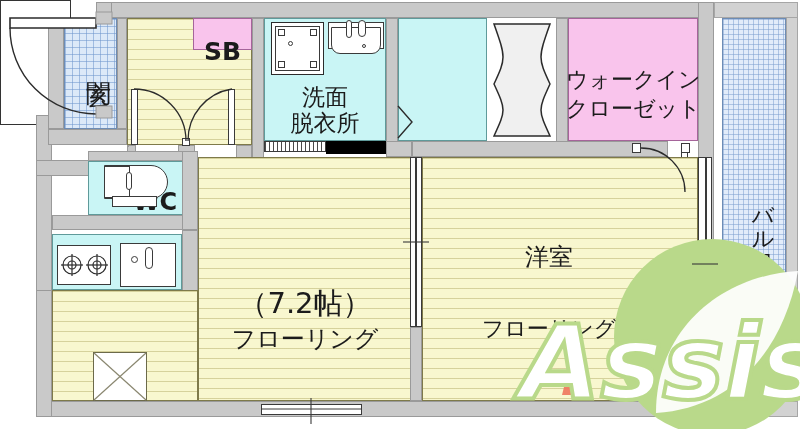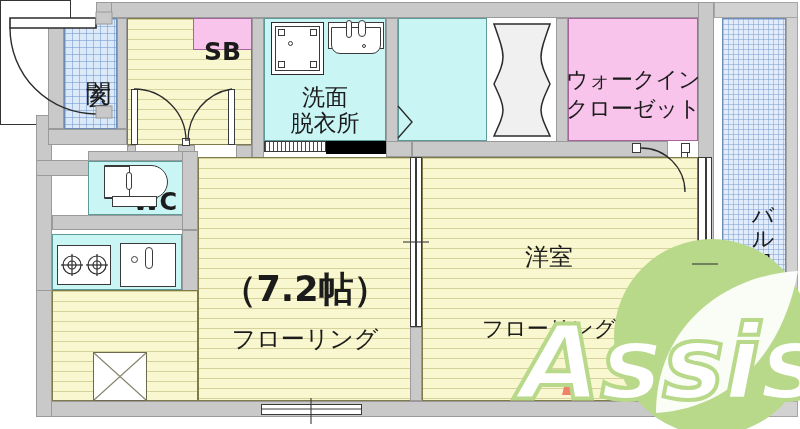--- a/index.html
+++ b/index.html
@@ -152,21 +152,21 @@
 
   <div class="fix-thin" style="left:57px;top:245px;width:54px;height:40px;"></div>
 
   <div class="fix-thin" style="left:120px;top:243px;width:56px;height:44px;"></div>
   <div class="fix-thin" style="left:145px;top:247px;width:8px;height:22px;border-radius:4px;"></div>
   <div class="abs" style="left:131px;top:256px;width:7px;height:7px;border:1px solid #3a3a3a;border-radius:50%;"></div>
   <div class="lbl" style="left:42px;top:292px;width:150px;font-size:21px;">ガスキッチン</div>
 
   <div class="abs floor-wood" style="left:198px;top:157px;width:216px;height:244px;"></div>
   <div class="abs floor-wood" style="left:52px;top:290px;width:146px;height:111px;"></div>
-  <div class="lbl" style="left:197px;top:254px;width:216px;font-size:35px;font-weight:bold;">（7.2帖）</div>
+  <div class="lbl" style="left:197px;top:271px;width:216px;font-size:29px;">（7.2帖）</div>
   <div class="lbl" style="left:197px;top:310px;width:216px;font-size:24px;">フローリング</div>
 
   <div class="abs" style="left:93px;top:352px;width:54px;height:49px;background:#fff;border:1.5px solid #6c6a4a;"></div>
 
   <div class="fix-thin" style="left:261px;top:404px;width:101px;height:11px;background:#fff;"></div>
 
   <div class="abs wall" style="left:36px;top:290px;width:16px;height:127px;"></div>
 
   <div class="abs floor-wood" style="left:422px;top:157px;width:276px;height:244px;"></div>
   <div class="lbl" style="left:424px;top:228px;width:250px;font-size:24px;">洋室</div>

